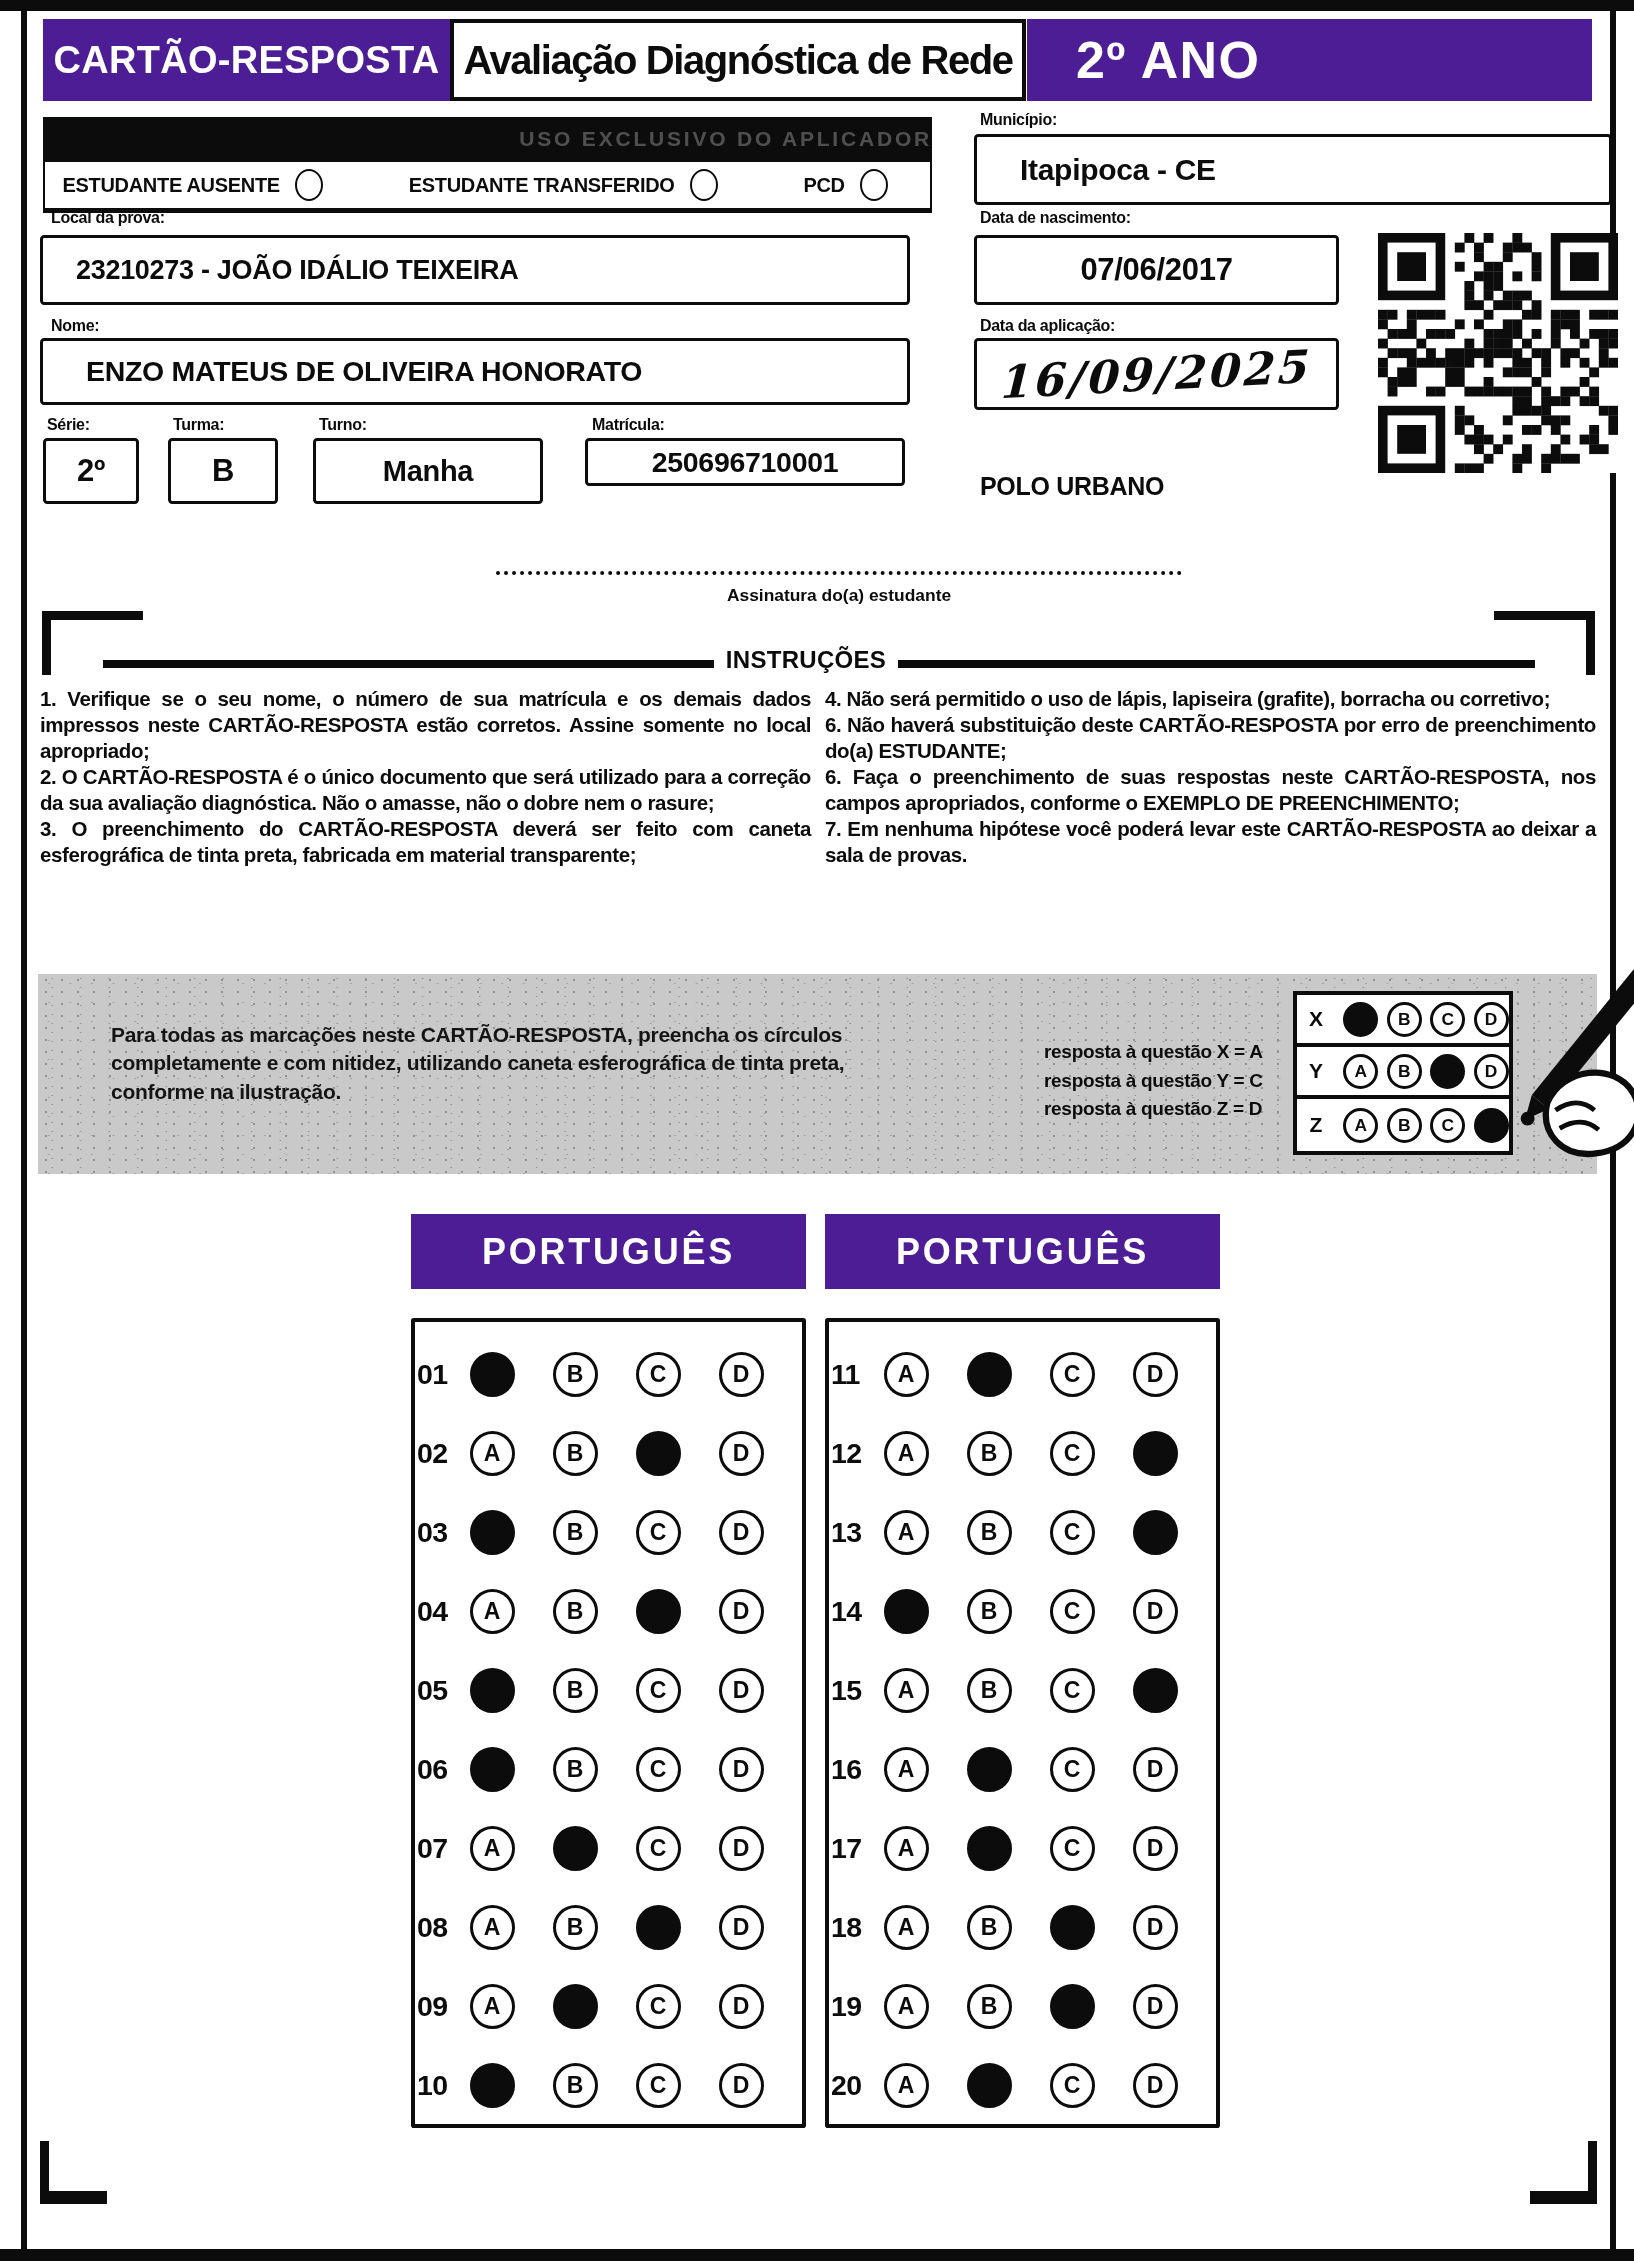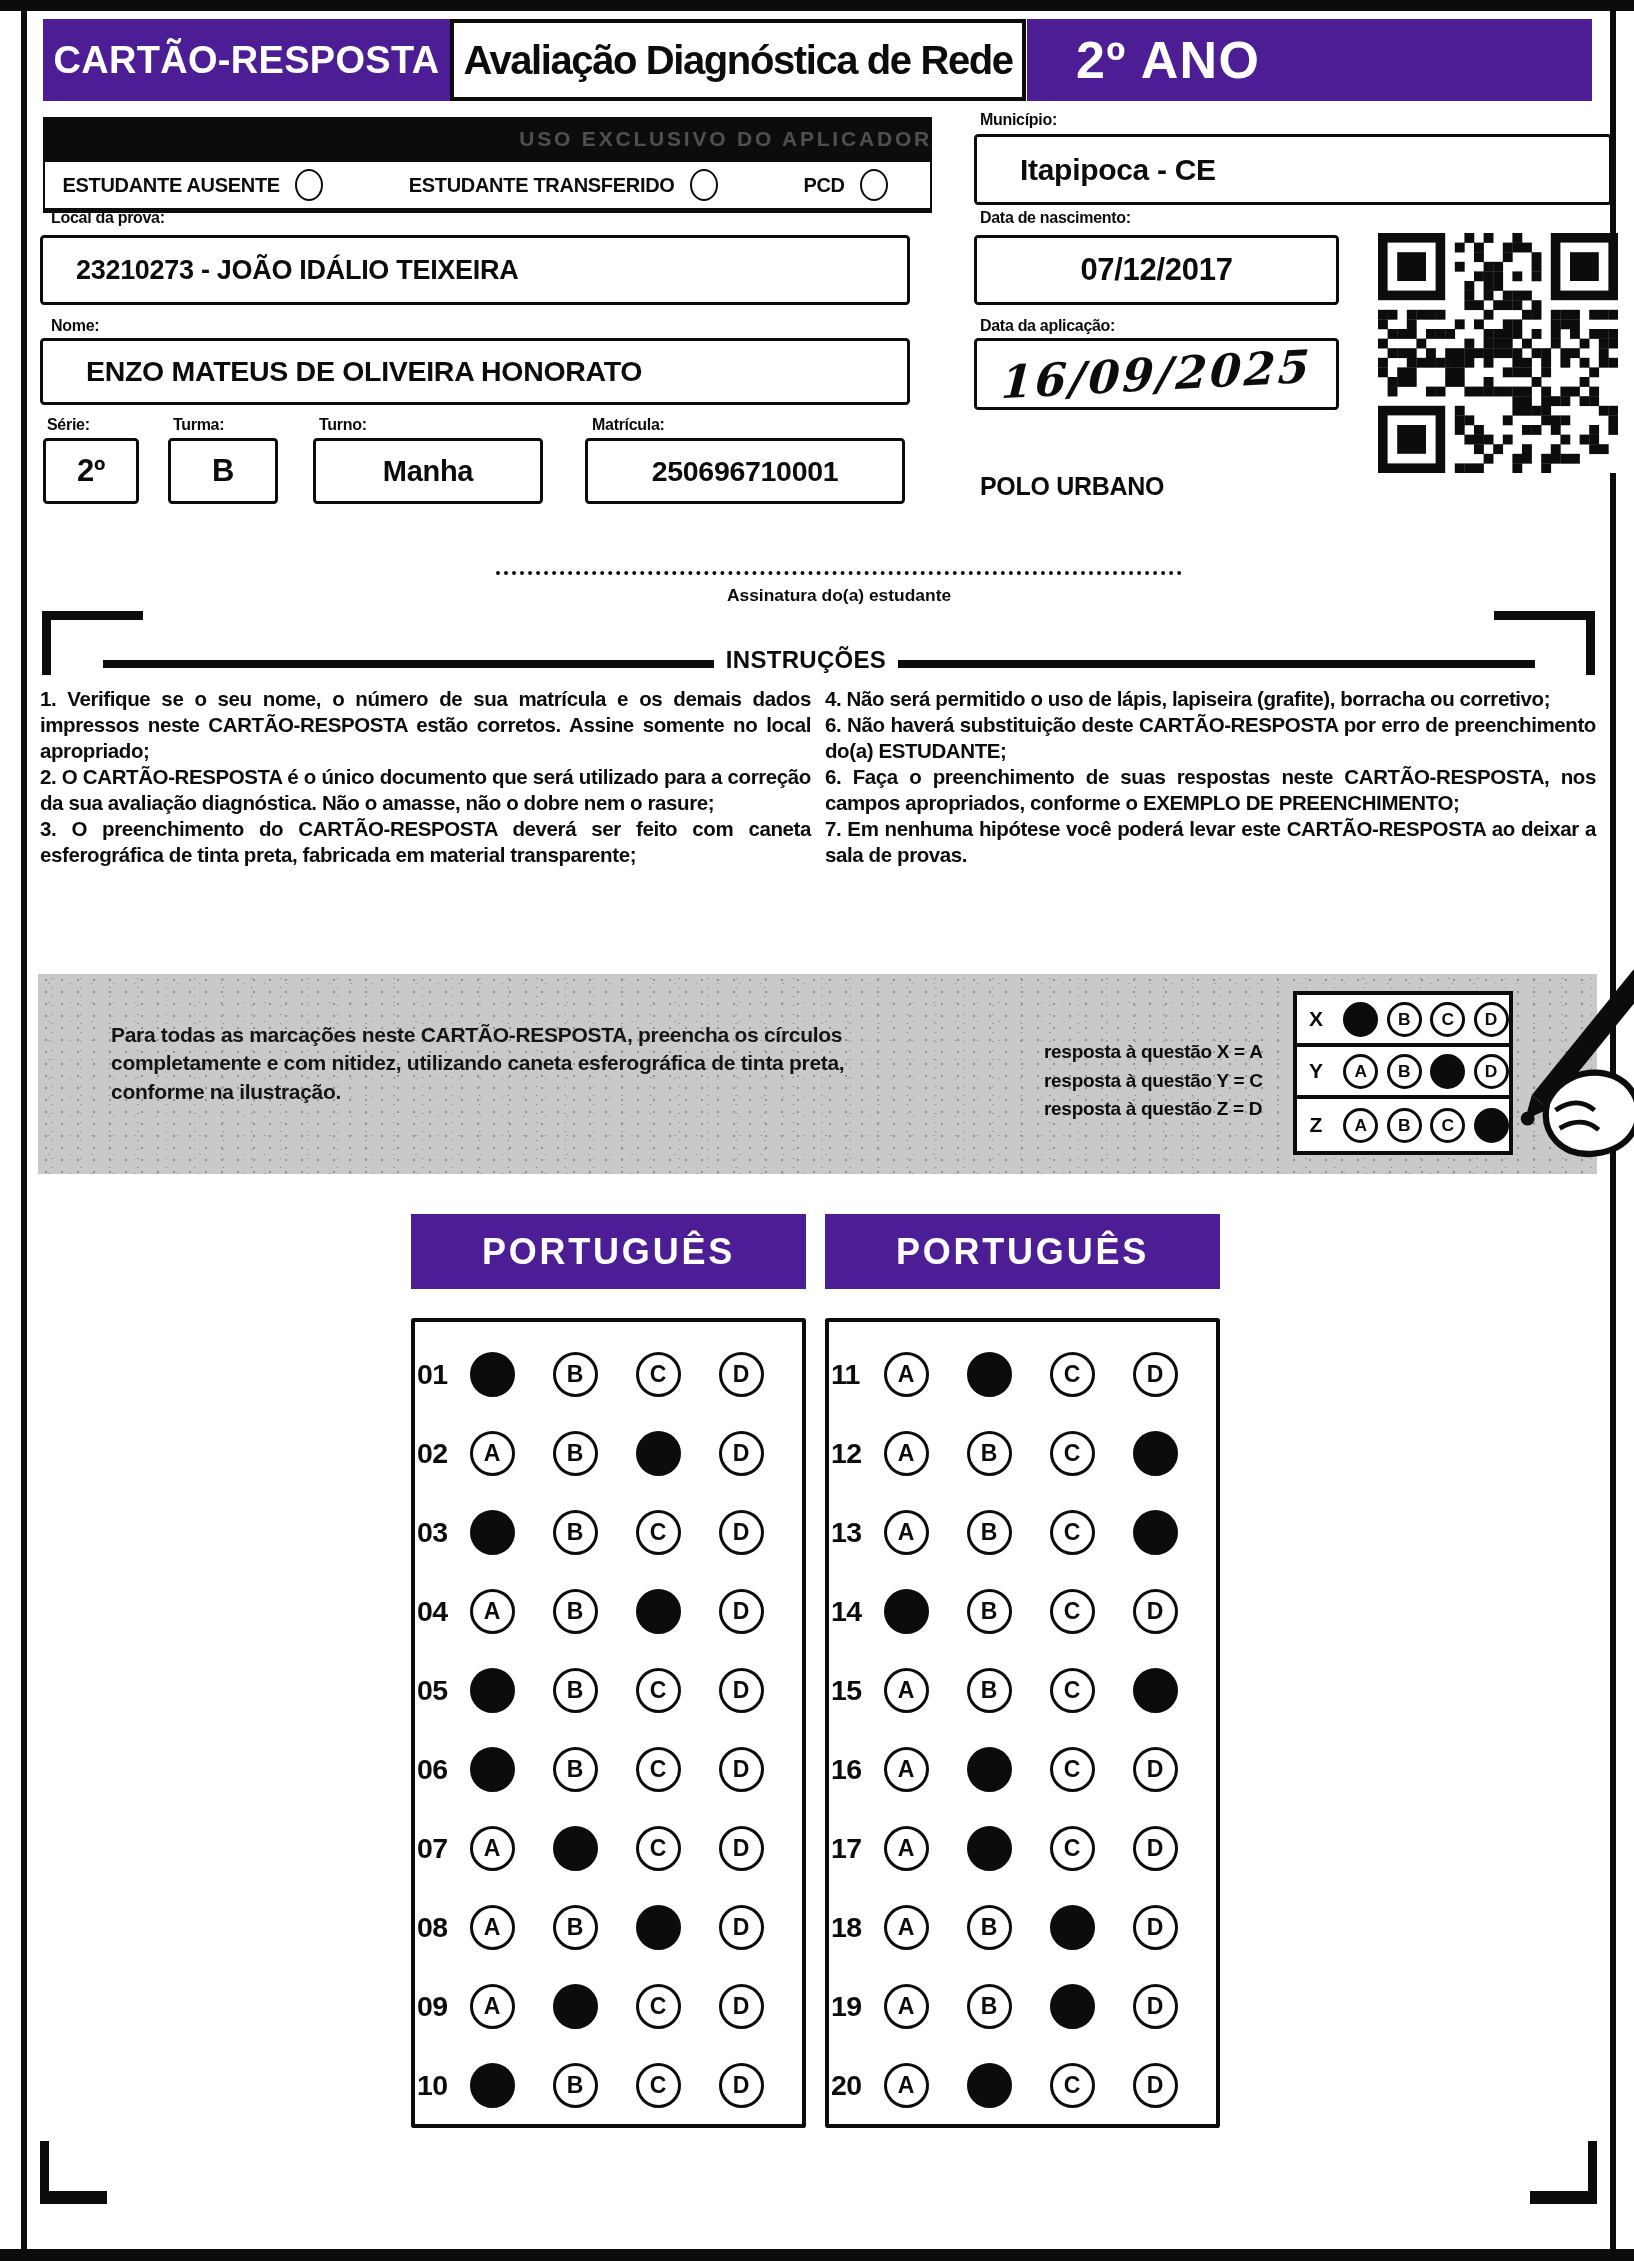--- a/index.html
+++ b/index.html
@@ -128,32 +128,32 @@
   <div class="abs fieldbox center" style="left:168px;top:438px;width:110px;height:66px;">
     <span class="val" style="font-size:31px;">B</span>
   </div>
 
   <div class="abs lbl" style="left:319px;top:416px;">Turno:</div>
   <div class="abs fieldbox center" style="left:313px;top:438px;width:230px;height:66px;">
     <span class="val" style="font-size:29px;">Manha</span>
   </div>
 
   <div class="abs lbl" style="left:592px;top:416px;">Matrícula:</div>
-  <div class="abs fieldbox center" style="left:585px;top:438px;width:320px;height:66px;">
+  <div class="abs fieldbox center" style="left:585px;top:438px;width:320px;height:48px;">
     <span class="val" style="font-size:28.5px;">250696710001</span>
   </div>
 
   <div class="abs lbl" style="left:980px;top:111px;">Município:</div>
   <div class="abs fieldbox" style="left:974px;top:134px;width:638px;height:71px;">
     <span class="val" style="padding-left:43px;font-size:30px;">Itapipoca - CE</span>
   </div>
 
   <div class="abs lbl" style="left:980px;top:209px;">Data de nascimento:</div>
   <div class="abs fieldbox center" style="left:974px;top:235px;width:365px;height:70px;">
-    <span class="val" style="font-size:31px;">07/12/2017</span>
+    <span class="val" style="font-size:31px;">07/06/2017</span>
   </div>
 
   <div class="abs lbl" style="left:980px;top:317px;">Data da aplicação:</div>
   <div class="abs fieldbox center" style="left:974px;top:338px;width:365px;height:72px;">
     <span class="handwrite">16/09/2025</span>
   </div>
 
   <div class="abs" style="left:1378px;top:233px;width:240px;height:240px;">
     <svg id="qr-svg" width="240" height="240" viewBox="0 0 345 345">
         <rect x="0" y="0" width="345" height="345" fill="#fff"></rect>

